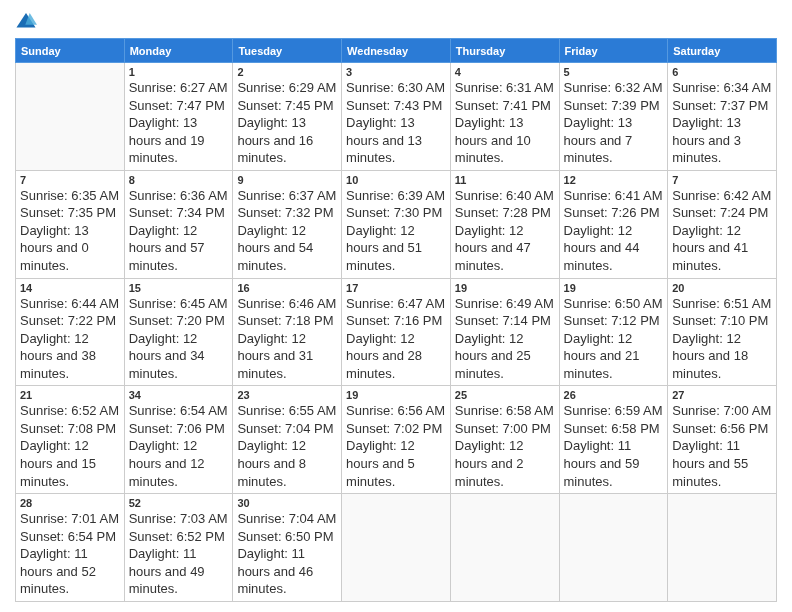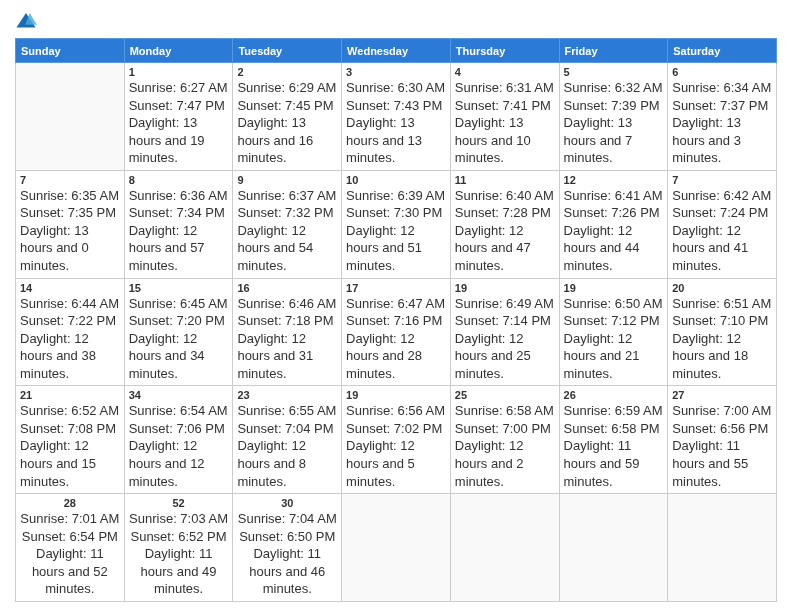--- a/index.html
+++ b/index.html
@@ -95,21 +95,20 @@
     .cell-text {
       font-size: 13px;
       color: #333;
       line-height: 1.35;
     }
     .empty-cell {
       background: #f9f9f9;
     }
     tr:last-child td {
       height: 78px;
-      text-align: center;
     }
   </style>
 </head>
 <body>
 
 <div class="page">
   <div class="header">
     <div class="logo">
       <svg class="logo-icon" viewBox="0 0 30 30">
         <polygon points="15,4 28,24 2,24" fill="#1a6db5"></polygon>

